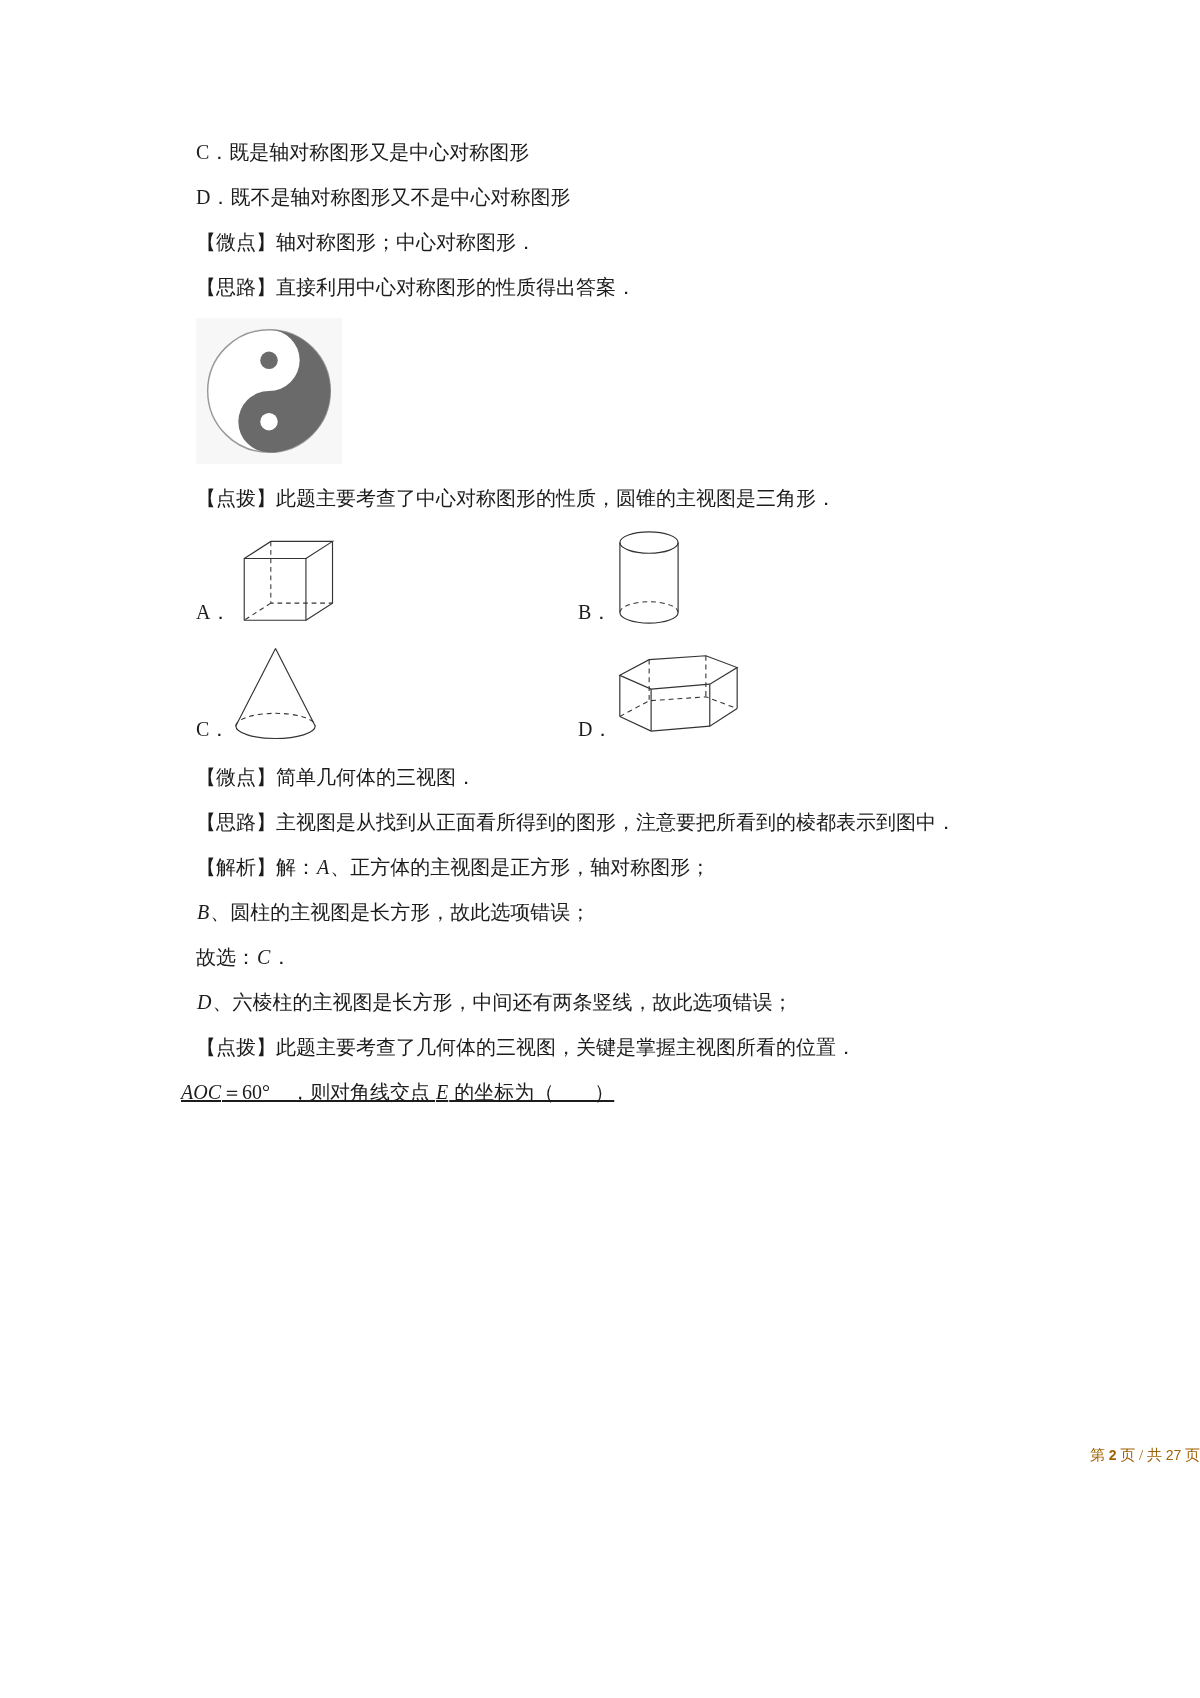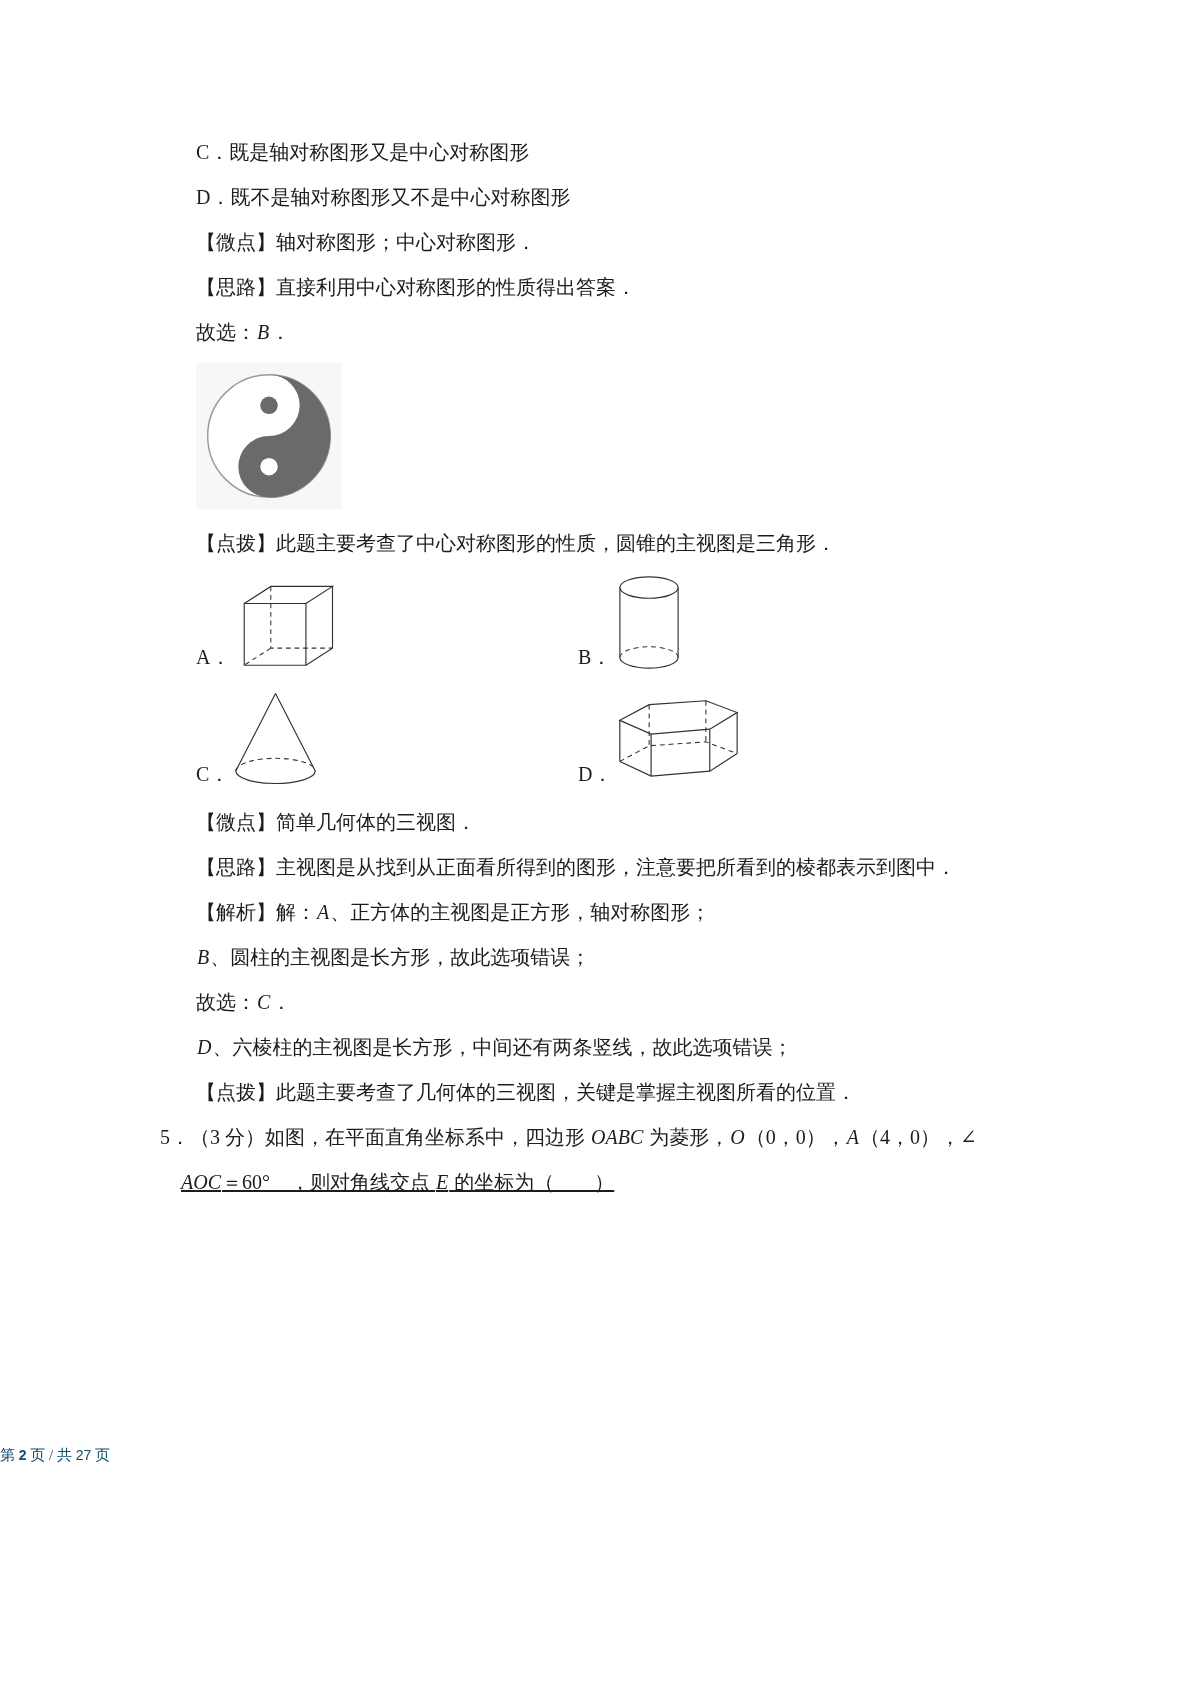--- a/index.html
+++ b/index.html
@@ -25,37 +25,36 @@
     display:flex; align-items:center; justify-content:center;
   }
   .fig-grid { margin:8px 0 5px 36px; }
   .fig-row { display:flex; margin-bottom:12px; }
   .fig-cell { width:382px; display:flex; align-items:flex-end; }
   .fig-cell:last-child { width:auto; flex:1; }
   .opt-label { display:inline-block; width:34px; line-height:28px; }
   .wire { fill:none; stroke:#333333; stroke-width:1.2; }
   .wire-dash { fill:none; stroke:#333333; stroke-width:1.1; stroke-dasharray:5 4; }
   .footer {
-    position:absolute; left:0; right:0; top:1445px;
-    text-align:left; font-size:15px; color:#0c4a6e;
+    position:absolute; left:7px; right:0; top:1445px;
+    text-align:right; font-size:15px; color:#a16207;
     line-height:20px;
   }
   .footer .num { font-family:"Liberation Sans","DejaVu Sans",sans-serif; font-size:14px; }
   .footer .num-bold { font-weight:bold; }
 </style>
 </head>
 <body>
 
 <div class="page">
 
   <p class="line">C．既是轴对称图形又是中心对称图形</p>
   <p class="line">D．既不是轴对称图形又不是中心对称图形</p>
   <p class="line">【微点】轴对称图形；中心对称图形．</p>
   <p class="line">【思路】直接利用中心对称图形的性质得出答案．</p>
-  <p class="line"><span>故选：</span><i class="var">B</i><span>．</span></p>
 
   <div class="yinyang-box">
     <svg width="146" height="146" viewBox="0 0 100 100">
       <circle cx="50" cy="50" r="42" fill="#ffffff" stroke="#9a9a9a" stroke-width="1"></circle>
       <path d="M50,8 A42,42 0 0 1 50,92 A21,21 0 0 1 50,50 A21,21 0 0 0 50,8 Z" fill="#6a6a6a"></path>
       <circle cx="50" cy="29" r="6" fill="#6a6a6a"></circle>
       <circle cx="50" cy="71" r="6" fill="#ffffff"></circle>
     </svg>
   </div>
 
@@ -109,20 +108,19 @@
   <p class="line">【微点】简单几何体的三视图．</p>
   <p class="line">【思路】主视图是从找到从正面看所得到的图形，注意要把所看到的棱都表示到图中．</p>
 
   <p class="line"><span>【解析】解：</span><i class="var">A</i><span>、正方体的主视图是正方形，轴对称图形；</span></p>
   <p class="line"><span></span><i class="var">B</i><span>、圆柱的主视图是长方形，故此选项错误；</span></p>
   <p class="line"><span>故选：</span><i class="var">C</i><span>．</span></p>
 
   <p class="line"><span></span><i class="var">D</i><span>、六棱柱的主视图是长方形，中间还有两条竖线，故此选项错误；</span></p>
   <p class="line">【点拨】此题主要考查了几何体的三视图，关键是掌握主视图所看的位置．</p>
 
-  <p class="stem"><span>5．（3 分）如图，在平面直角坐标系中，四边形 </span><i class="var">OABC</i><span> 为菱形，</span><i class="var">O</i><span>（0，0），</span><i class="var">A</i><span>（4，0），∠</span></p>
   <p class="stem-cont"><i class="var">AOC</i><span>＝60°　，则对角线交点 </span><i class="var">E</i><span> 的坐标为（　　）</span></p>
 
   <div class="footer">
     <span>第 </span><span class="num num-bold">2</span><span> 页 / 共 </span><span class="num">27</span><span> 页</span>
   </div>
 
 </div>
 
 </body></html>

